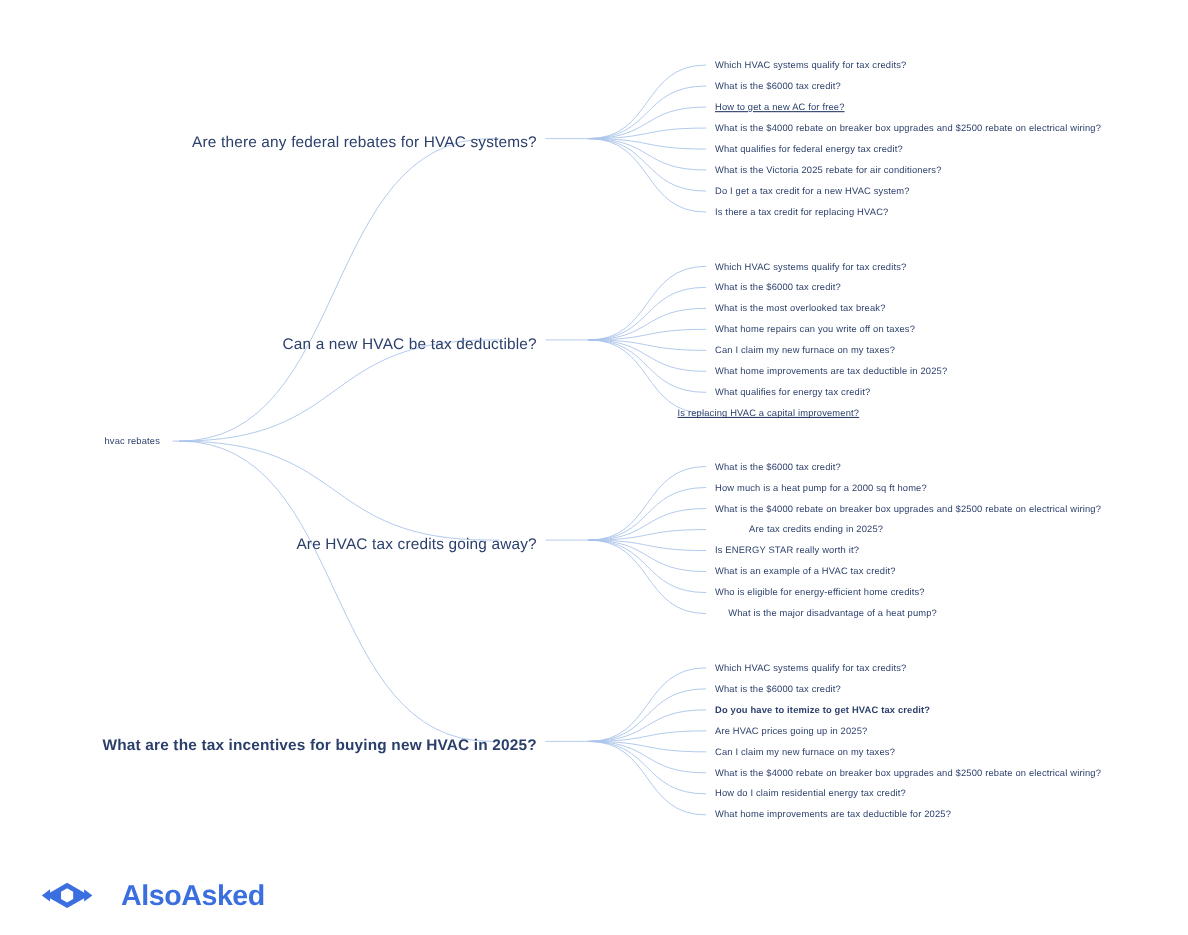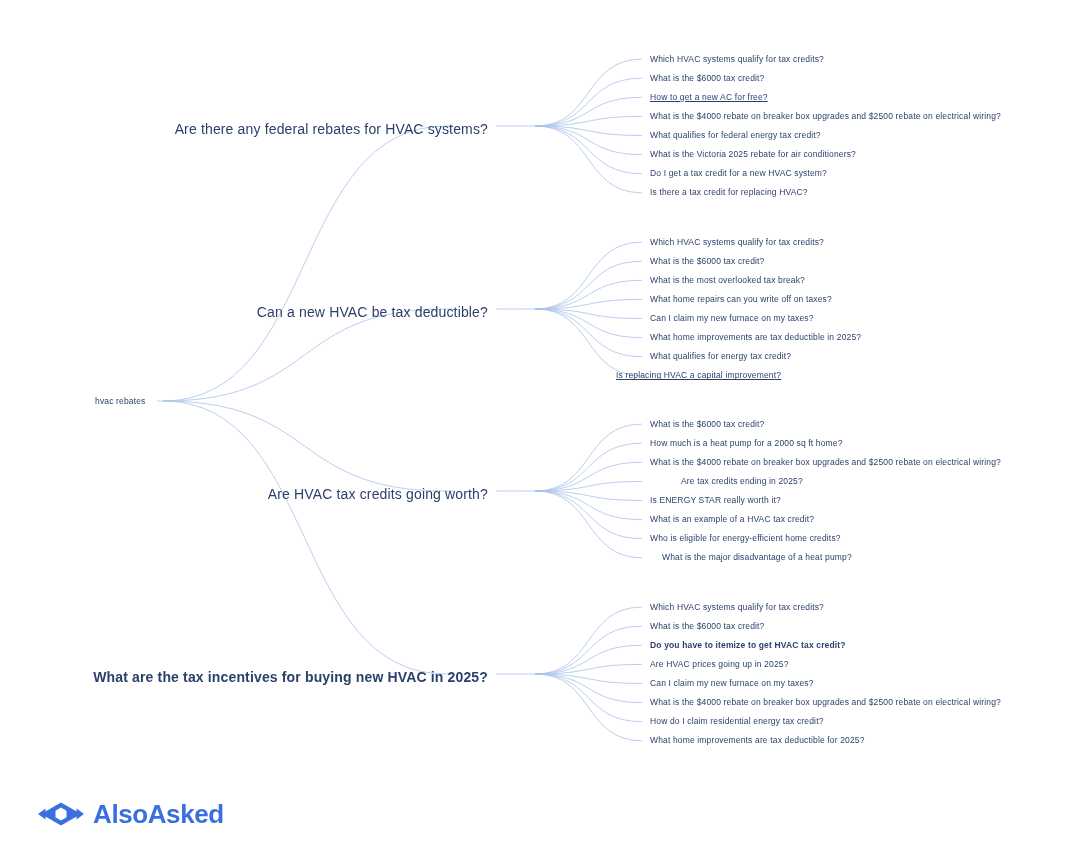--- a/index.html
+++ b/index.html
@@ -66,21 +66,21 @@
   }
 
   
   #logo {
     position: absolute;
     left: 38px;
     top: 798px;
     height: 32px;
     display: flex;
     align-items: center;
-    gap: 9px;
+    gap: 26px;
     z-index: 3;
   }
   #logo .mark {
     width: 46px;
     height: 26px;
     display: block;
   }
   #logo .wordmark {
     font-size: 26px;
     font-weight: bold;
@@ -155,21 +155,21 @@
       <div class="node node-leaf" style="left: 650px; top: 188.3px;">Is there a tax credit for replacing HVAC?</div>
       <div class="node node-branch" style="right: 592px; top: 304.5px;">Can a new HVAC be tax deductible?</div>
       <div class="node node-leaf" style="left: 650px; top: 237.6px;">Which HVAC systems qualify for tax credits?</div>
       <div class="node node-leaf" style="left: 650px; top: 256.7px;">What is the $6000 tax credit?</div>
       <div class="node node-leaf" style="left: 650px; top: 275.8px;">What is the most overlooked tax break?</div>
       <div class="node node-leaf" style="left: 650px; top: 294.9px;">What home repairs can you write off on taxes?</div>
       <div class="node node-leaf" style="left: 650px; top: 314px;">Can I claim my new furnace on my taxes?</div>
       <div class="node node-leaf" style="left: 650px; top: 333.1px;">What home improvements are tax deductible in 2025?</div>
       <div class="node node-leaf" style="left: 650px; top: 352.2px;">What qualifies for energy tax credit?</div>
       <div class="node node-leaf" style="left: 616px; top: 371.3px; text-decoration: underline;">Is replacing HVAC a capital improvement?</div>
-      <div class="node node-branch" style="right: 592px; top: 486.5px;">Are HVAC tax credits going worth?</div>
+      <div class="node node-branch" style="right: 592px; top: 486.5px;">Are HVAC tax credits going away?</div>
       <div class="node node-leaf" style="left: 650px; top: 419.6px;">What is the $6000 tax credit?</div>
       <div class="node node-leaf" style="left: 650px; top: 438.7px;">How much is a heat pump for a 2000 sq ft home?</div>
       <div class="node node-leaf" style="left: 650px; top: 457.8px;">What is the $4000 rebate on breaker box upgrades and $2500 rebate on electrical wiring?</div>
       <div class="node node-leaf" style="left: 650px; top: 476.9px; margin-left: 31px;">Are tax credits ending in 2025?</div>
       <div class="node node-leaf" style="left: 650px; top: 496px;">Is ENERGY STAR really worth it?</div>
       <div class="node node-leaf" style="left: 650px; top: 515.1px;">What is an example of a HVAC tax credit?</div>
       <div class="node node-leaf" style="left: 650px; top: 534.2px;">Who is eligible for energy-efficient home credits?</div>
       <div class="node node-leaf" style="left: 662px; top: 553.3px;">What is the major disadvantage of a heat pump?</div>
       <div class="node node-branch" style="right: 592px; top: 669.5px; font-weight: bold;">What are the tax incentives for buying new HVAC in 2025?</div>
       <div class="node node-leaf" style="left: 650px; top: 602.6px;">Which HVAC systems qualify for tax credits?</div>

